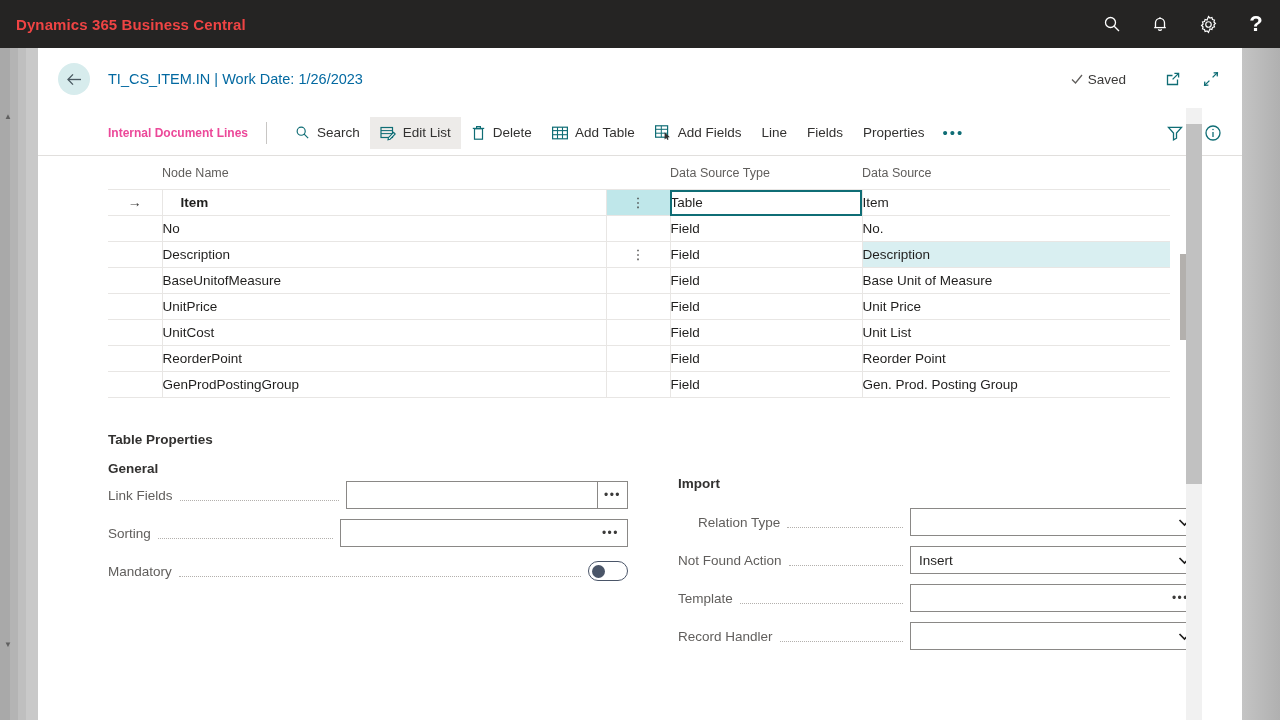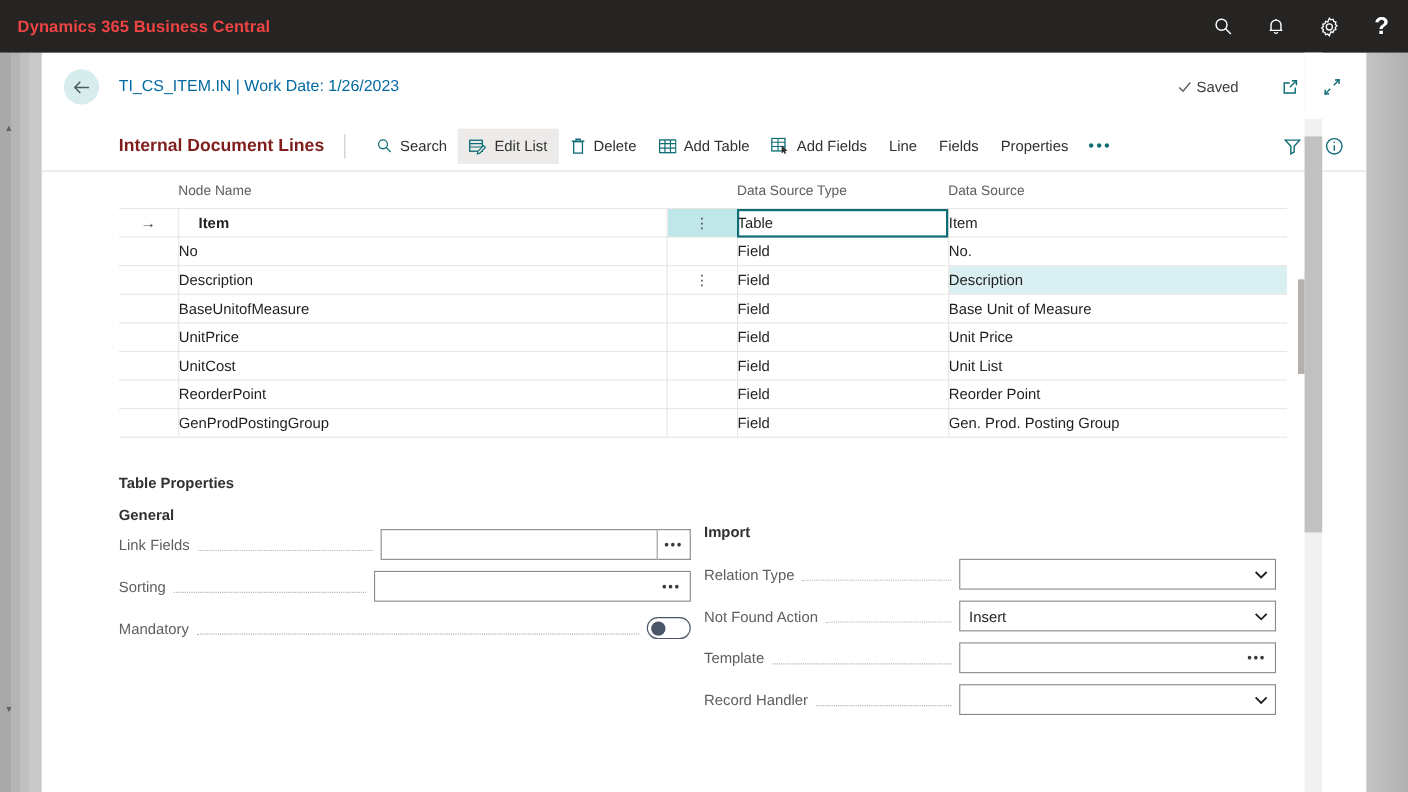--- a/index.html
+++ b/index.html
@@ -96,21 +96,21 @@
 
   
   #ribbon {
     position: absolute; left: 0; top: 62px;
     width: 1204px; height: 46px;
     display: flex; align-items: center;
     border-bottom: 1px solid #e1dfdd;
   }
   #ribbon-title {
     margin-left: 70px;
-    font-size: 16px; font-weight: bold; color: #7f1d1d;
+    font-size: 12px; font-weight: bold; color: #ec4899;
     white-space: nowrap;
   }
   #ribbon-sep {
     width: 1px; height: 22px; background: #c8c6c4;
     margin: 0 18px 0 18px;
   }
   .ribbon-item {
     display: flex; align-items: center; gap: 7px;
     height: 32px; padding: 0 10px;
     font-size: 13.5px; color: #323130;
@@ -205,21 +205,21 @@
     width: 1204px; height: 300px;
   }
   #props-title {
     position: absolute; left: 70px; top: 12px;
     font-size: 13.5px; font-weight: bold; color: #323130;
   }
   .sect-head {
     font-size: 13.5px; font-weight: bold; color: #323130;
   }
   #col-general { position: absolute; left: 70px; top: 41px; width: 520px; }
-  #col-import  { position: absolute; left: 602px; top: 56px; width: 520px; }
+  #col-import  { position: absolute; left: 640px; top: 56px; width: 520px; }
 
   .frow {
     display: flex; align-items: center;
     height: 38px;
   }
   .flabel {
     font-size: 13.5px; color: #605e5c;
     white-space: nowrap;
     flex: none;
   }
@@ -579,21 +579,21 @@
           <span class="toggle">
               <span class="knob"></span>
             </span>
         </span>
       </div>
     </div>
 
     <div id="col-import">
       <div class="sect-head">Import</div>
 
-      <div class="frow" style="margin-top:12px;">
+      <div class="frow" style="margin-top:12px;margin-left:20px;">
         <span class="flabel">Relation Type</span>
         <span class="fdots"></span>
         <span class="fctl">
           <span class="selbox">
             <span></span>
             <span class="chev">
               <svg width="13" height="9" viewBox="0 0 13 9" fill="none" stroke="#201f1e" stroke-width="1.7">
                   <polyline points="1.5,2 6.5,7 11.5,2"></polyline>
                 </svg>
             </span>

